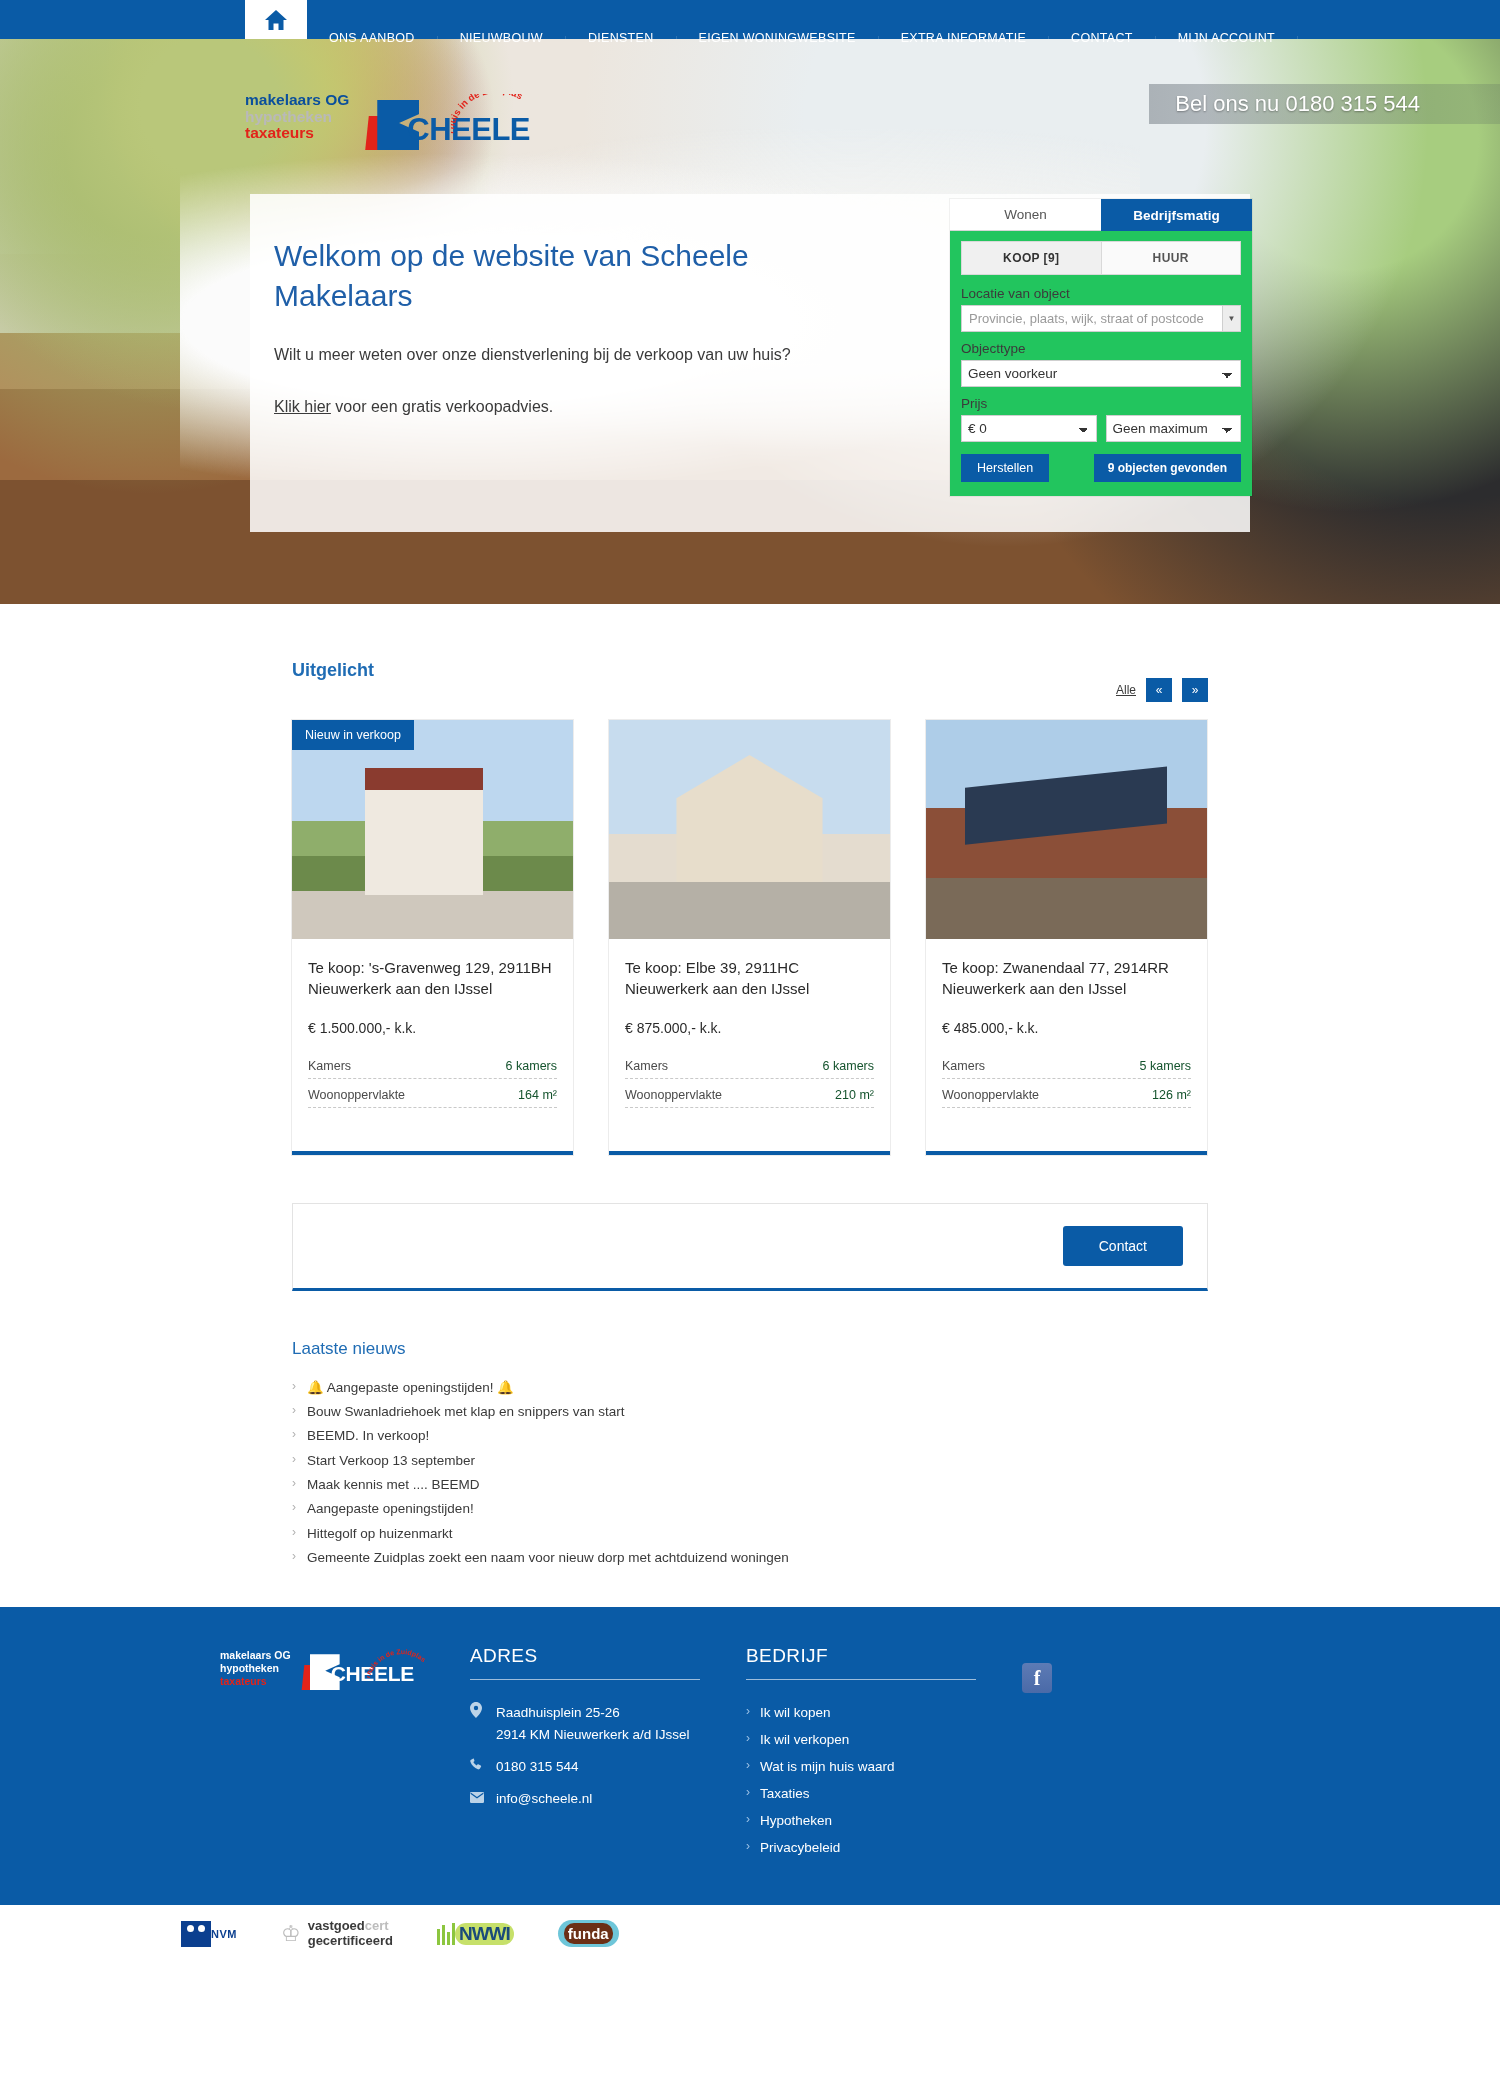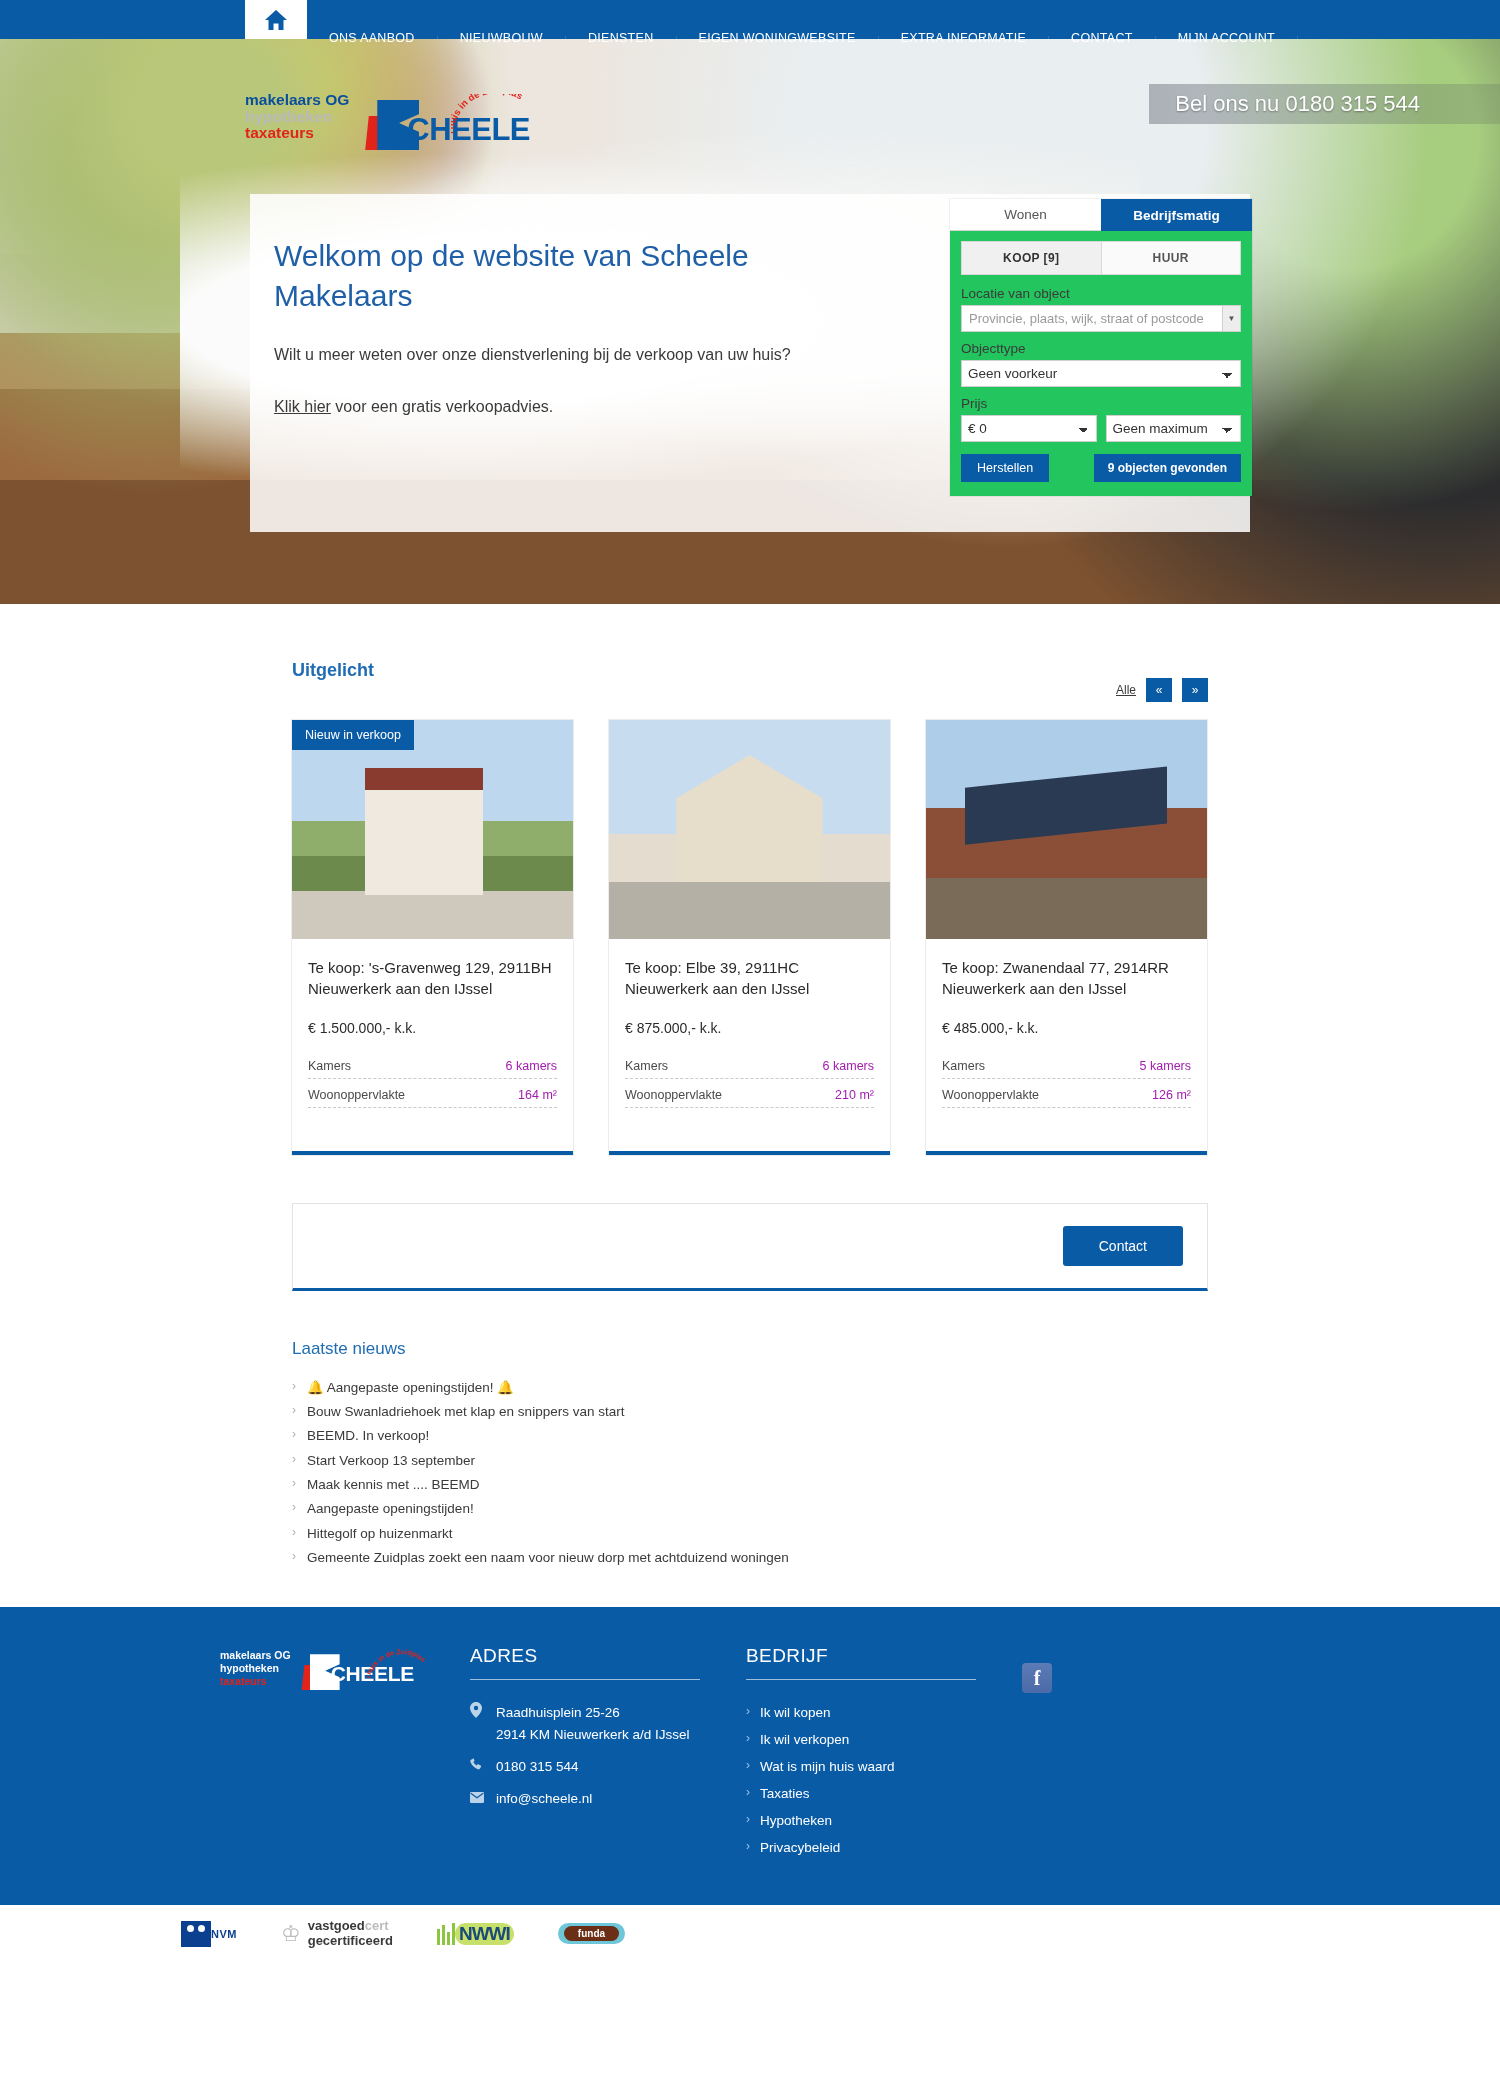--- a/index.html
+++ b/index.html
@@ -202,21 +202,21 @@
   .badge {
     position:absolute; left:0; top:0; background:#0a5ba6; color:#fff;
     font-size: 12.5px; padding: 8px 13px; z-index:2;
   }
   .card-body { padding: 18px 16px 12px 16px; }
   .card-title { font-size: 15px; line-height: 1.42; color:#2a2a2a; }
   .card-price { font-size: 14px; color:#2a2a2a; margin-top: 20px; }
   .spec-list { margin-top: 23px; }
   .spec { display:flex; justify-content:space-between; font-size: 12.5px; padding-bottom: 5px; }
   .spec .k { color:#4a4a4a; }
-  .spec .v { color:#a21caf; }
+  .spec .v { color:#14532d; }
   .spec-sep { border-bottom: 1px dashed #c9c9c9; margin-bottom: 9px; }
   .card-foot { height: 22px; }
 
   .contact-box {
     margin-top: 48px; border: 1px solid #e3e3e3; border-bottom: 3px solid #0a5ba6;
     height: 88px; display:flex; align-items:center; justify-content:flex-end;
     padding-right: 24px; background:#fff;
   }
   .contact-btn {
     background:#0a5ba6; color:#fff; border:none; cursor:pointer;
@@ -280,21 +280,21 @@
   .vg-1 { font-size:13px; font-weight:700; color:#3a3a3a; }
   .vg-1 i { font-style:normal; color:#bdbdbd; }
   .vg-2 { font-size:13px; font-weight:700; color:#3a3a3a; }
   .nwwi { display:flex; align-items:center; }
   .nwwi-bars { display:flex; gap:2px; align-items:flex-end; height:22px; }
   .nwwi-bars i { display:block; width:3px; background:#8cc63f; }
   .nwwi-txt { background:#c6e06a; color:#1a4a7a; font-weight:700; font-size:19px;
     padding: 0 4px; letter-spacing:-1px; font-family:"Liberation Sans",sans-serif;border-radius:11px; }
   .funda { background:#6ec6d9; border-radius:14px; padding:3px 6px; }
   .funda i { display:block; background:#6b2f16; color:#fff; border-radius:10px;
-    padding: 2px 14px; font-style:normal; font-weight:700; font-size:10px; }
+    padding: 2px 4px; font-style:normal; font-weight:700; font-size:15px; }
 </style>
 </head>
 <body>
 
 <div class="page">
 
   <div class="topnav">
     <div class="nav-home">
       <svg width="24" height="22" viewBox="0 0 24 22" aria-hidden="true">
         <path d="M12 1 L23 11 L19.5 11 L19.5 21 L14.5 21 L14.5 14.5 L9.5 14.5 L9.5 21 L4.5 21 L4.5 11 L1 11 Z" fill="#0a5ba6"></path>

